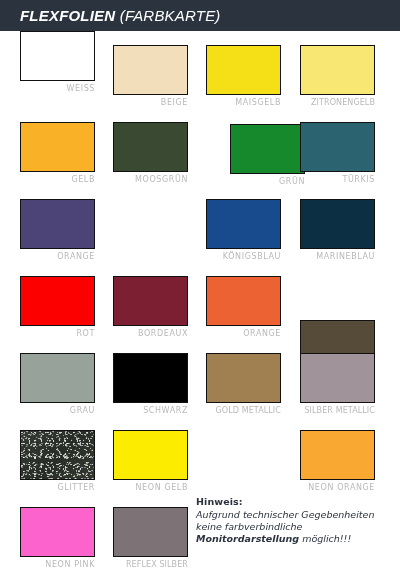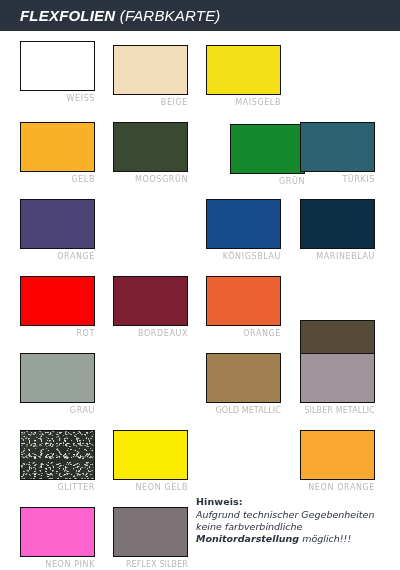--- a/index.html
+++ b/index.html
@@ -147,32 +147,36 @@
 <body>
 
 <div id="header">
   <div id="header-title">
     <span class="strong">FLEXFOLIEN</span>
     <span class="light">(FARBKARTE)</span>
   </div>
 </div>
 
 <div id="grid">
-    <div class="cell" style="left: 20px; top: 10px;">
+    <div class="cell" style="left: 20px; top: 0;">
       <div class="chip" style="background: rgb(255, 255, 255);"></div>
       <span class="chip-label">WEISS</span>
     </div>
     <div class="cell" style="left: 113px; top: 14px;">
       <div class="chip" style="background: rgb(242, 222, 187);"></div>
       <span class="chip-label">BEIGE</span>
     </div>
     <div class="cell" style="left: 206px; top: 14px;">
       <div class="chip" style="background: rgb(245, 224, 24);"></div>
       <span class="chip-label">MAISGELB</span>
     </div>
+    <div class="cell" style="left: 300px; top: 14px;">
+      <div class="chip" style="background: rgb(249, 231, 116);"></div>
+      <span class="chip-label wide">ZITRONENGELB</span>
+    </div>
     <div class="cell" style="left: 20px; top: 91px;">
       <div class="chip" style="background: rgb(249, 178, 39);"></div>
       <span class="chip-label">GELB</span>
     </div>
     <div class="cell" style="left: 113px; top: 91px;">
       <div class="chip" style="background: rgb(58, 74, 50);"></div>
       <span class="chip-label">MOOSGRÜN</span>
     </div>
     <div class="cell" style="left: 206px; top: 93px; padding-left: 24px;">
       <div class="chip" style="background: rgb(22, 137, 44);"></div>
@@ -206,20 +210,24 @@
       <div class="chip" style="background: rgb(237, 98, 51);"></div>
       <span class="chip-label">ORANGE</span>
     </div>
     <div class="cell" style="left: 300px; top: 245px; margin-top: 44px;">
       <div class="chip" style="background: rgb(86, 74, 56);"></div>
       <span class="chip-label">BRAUN</span>
     </div>
     <div class="cell" style="left: 20px; top: 322px;">
       <div class="chip" style="background: rgb(151, 162, 154);"></div>
       <span class="chip-label">GRAU</span>
+    </div>
+    <div class="cell" style="left: 113px; top: 322px;">
+      <div class="chip" style="background: rgb(0, 0, 0);"></div>
+      <span class="chip-label">SCHWARZ</span>
     </div>
     <div class="cell" style="left: 206px; top: 322px;">
       <div class="chip" style="background: rgb(160, 127, 80);"></div>
       <span class="chip-label wide">GOLD METALLIC</span>
     </div>
     <div class="cell" style="left: 300px; top: 322px;">
       <div class="chip" style="background: rgb(160, 148, 154);"></div>
       <span class="chip-label wide">SILBER METALLIC</span>
     </div>
     <div class="cell" style="left: 20px; top: 399px;">

